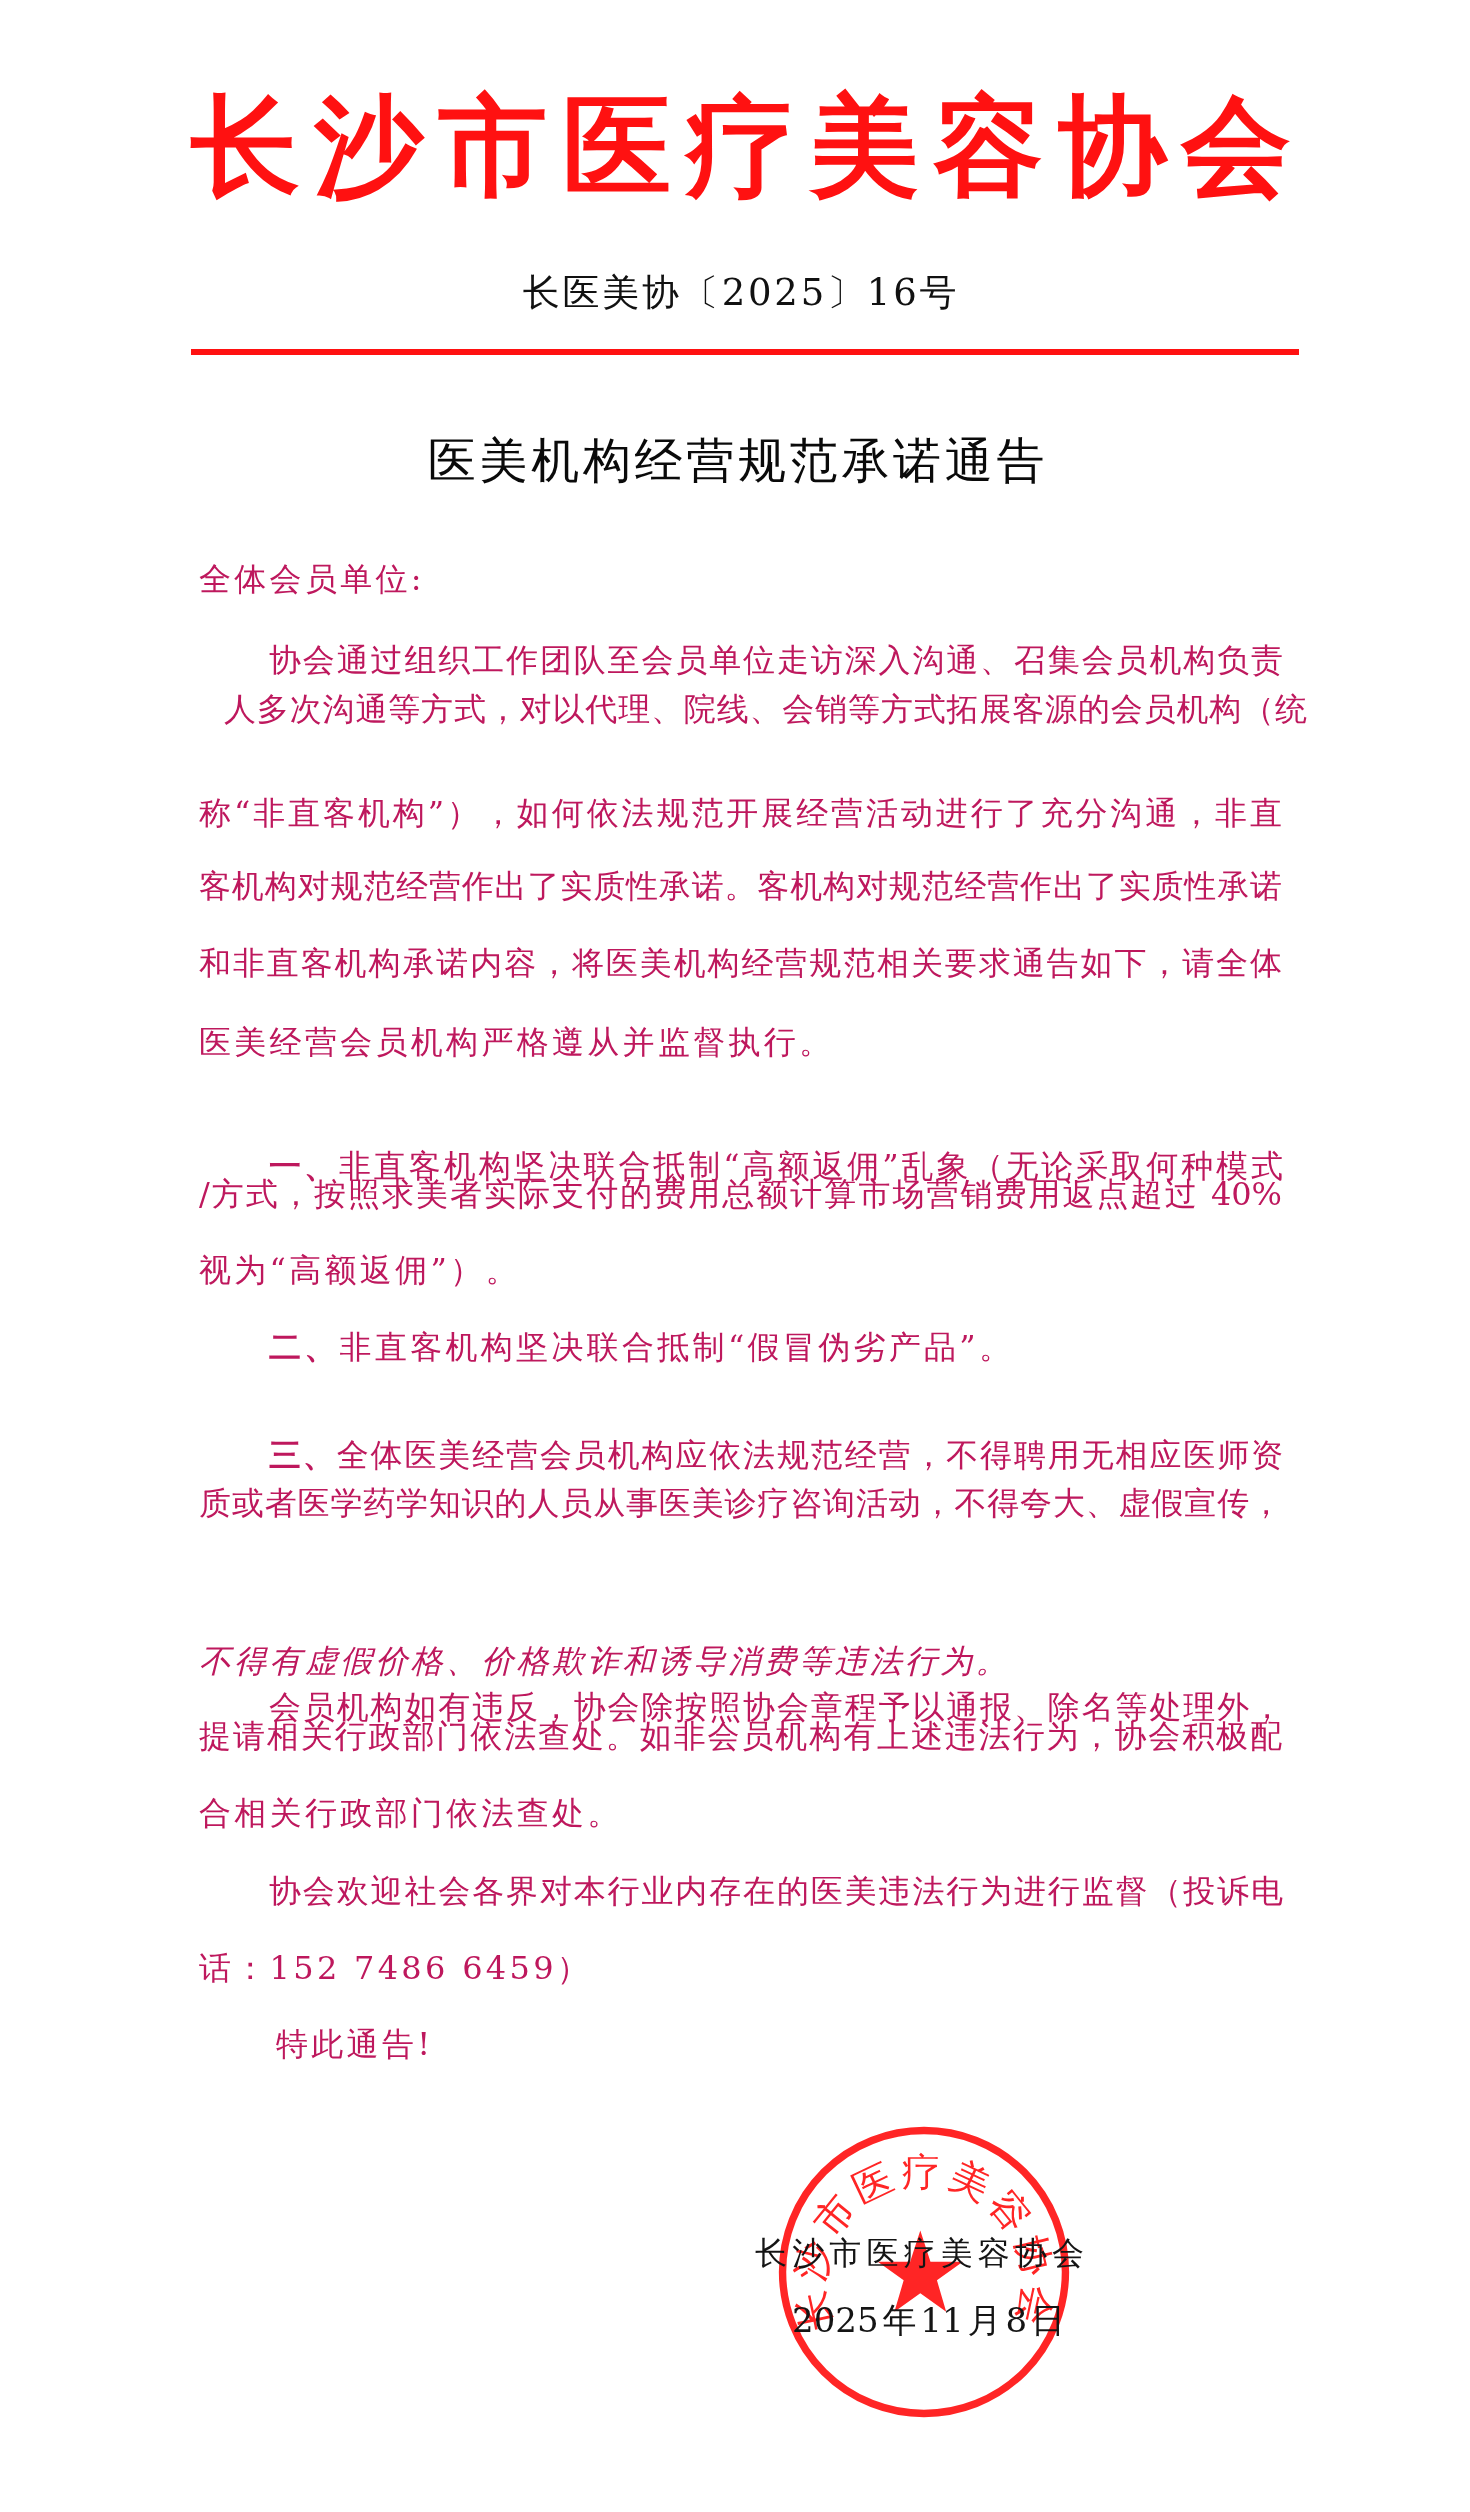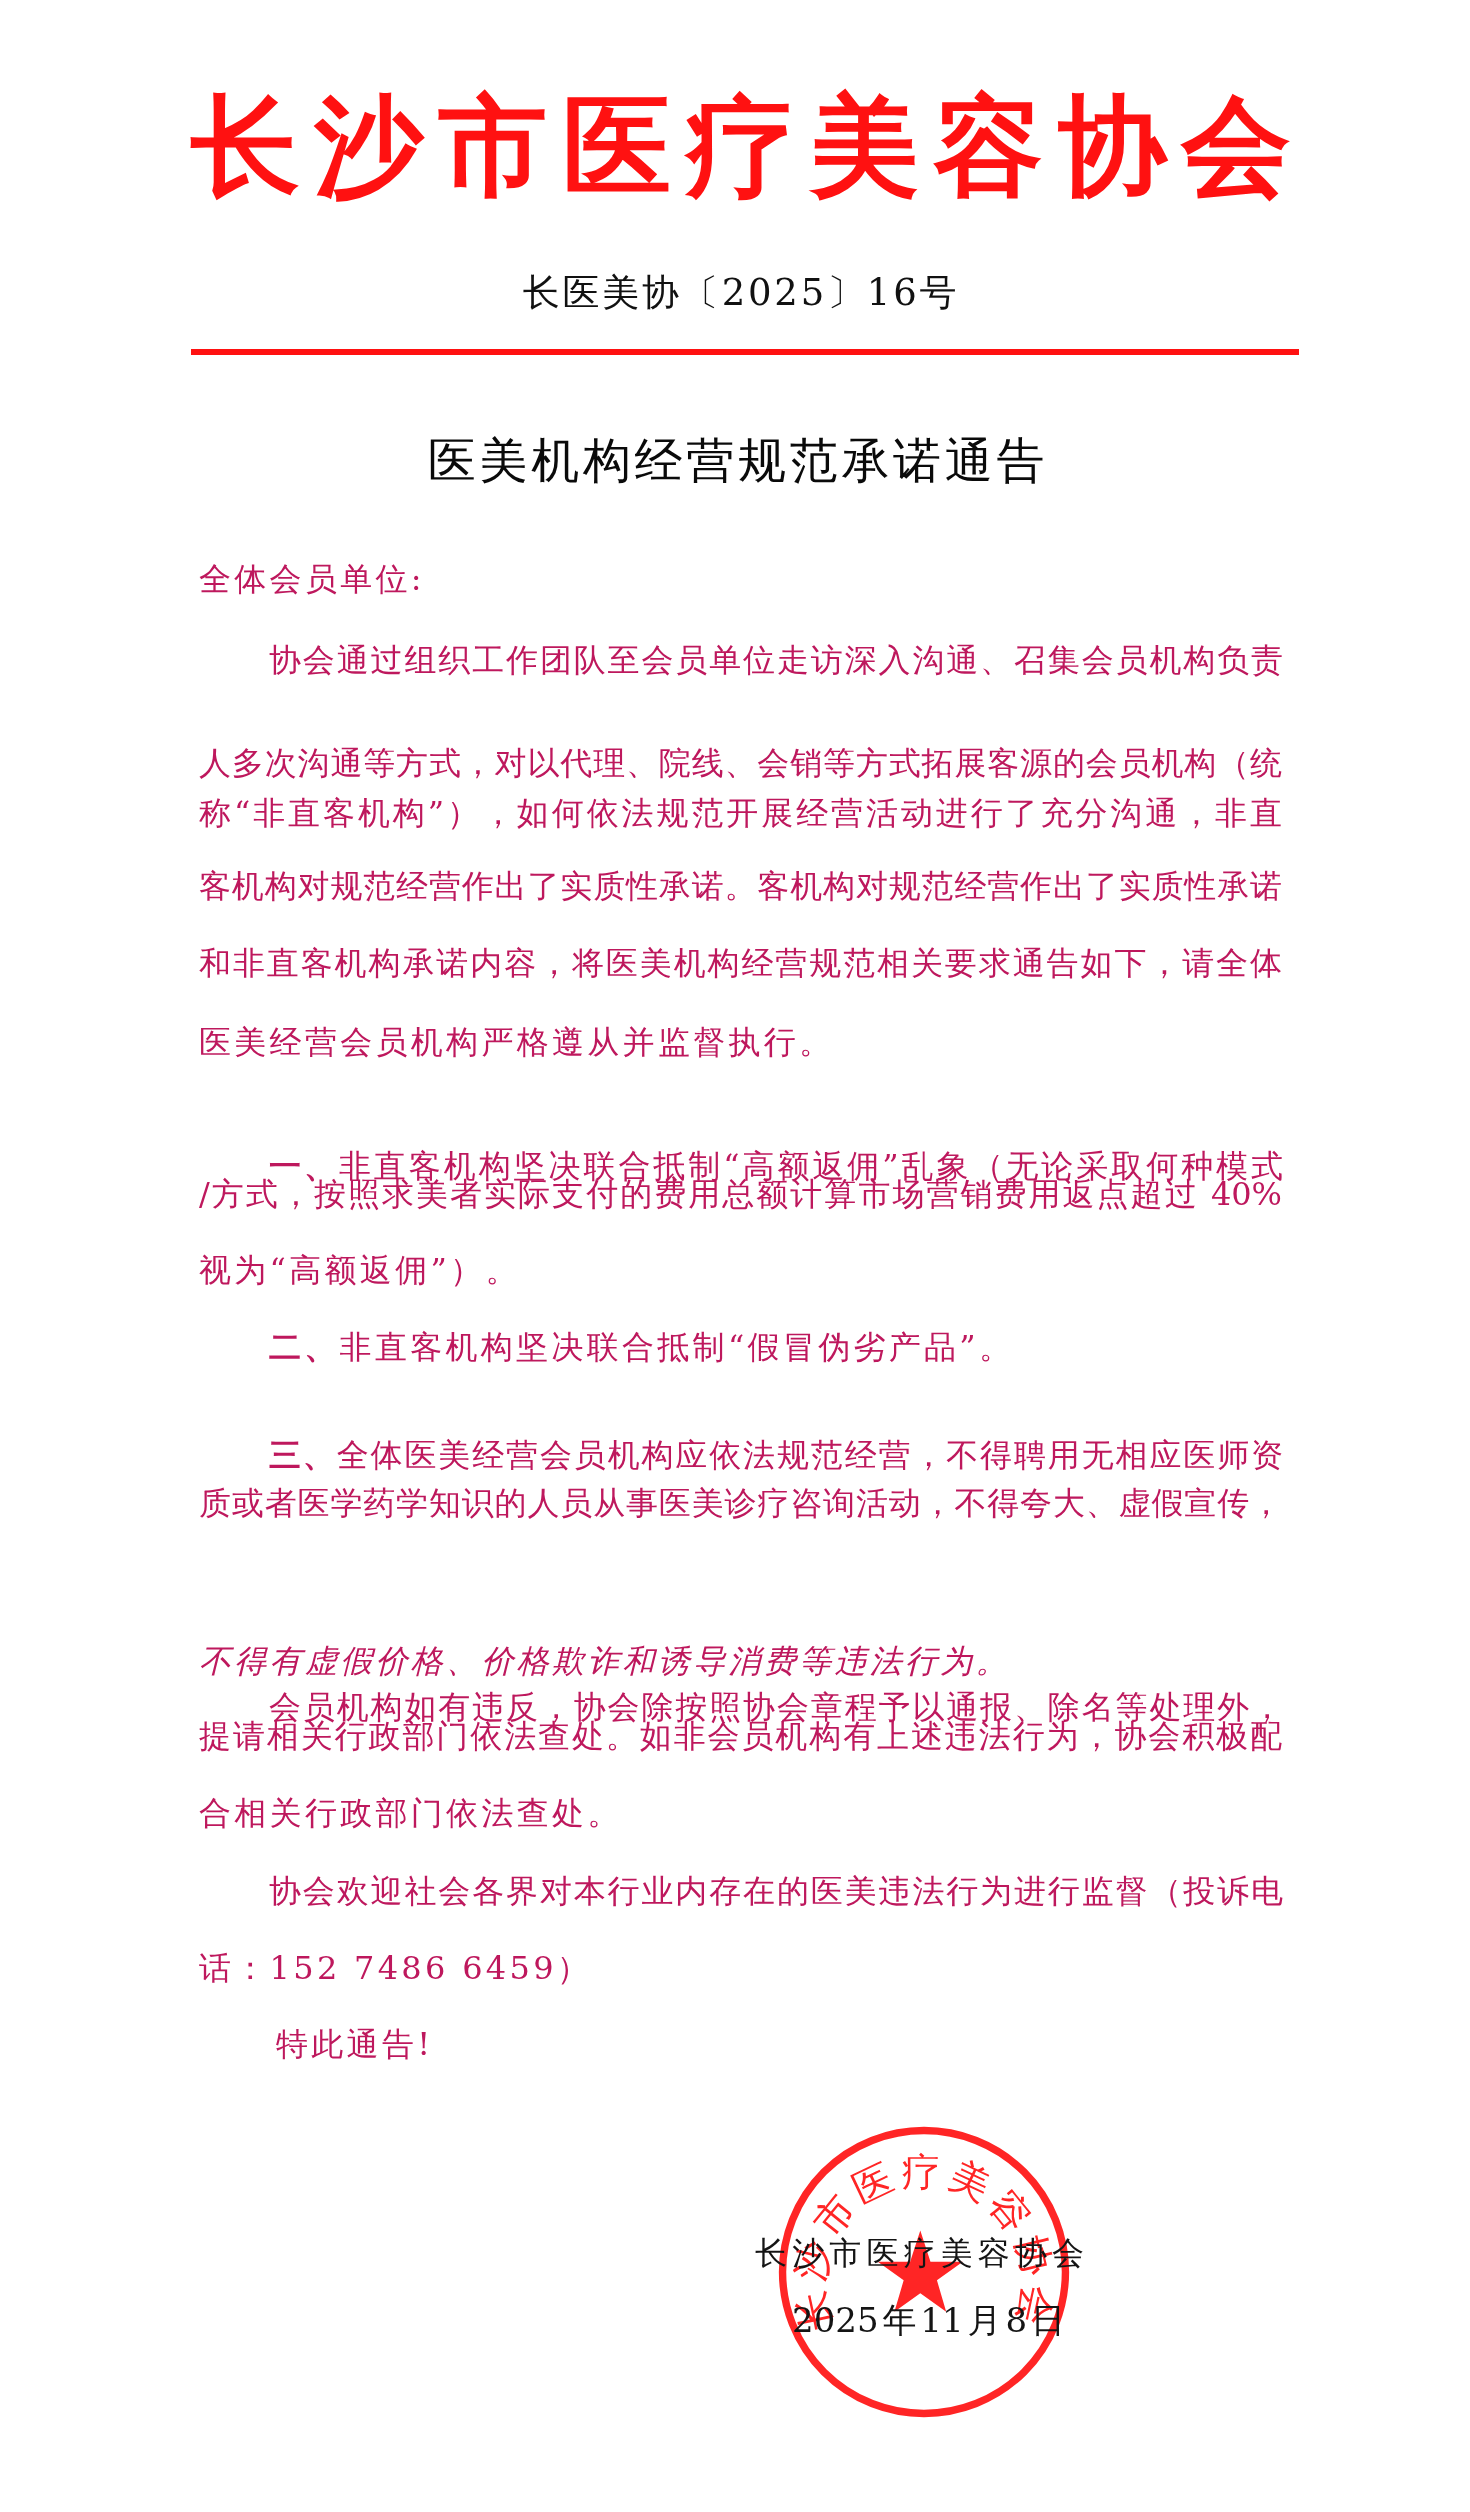--- a/index.html
+++ b/index.html
@@ -138,21 +138,21 @@
 
 <div class="abs doc-number">长医美协〔2025〕16号</div>
 
 <div class="abs red-rule"></div>
 
 <div class="abs doc-title">医美机构经营规范承诺通告</div>
 
 <div class="abs line short" style="top:556px;">全体会员单位:</div>
 
 <div class="abs line indent" style="top:637px;">协会通过组织工作团队至会员单位走访深入沟通、召集会员机构负责</div>
-<div class="abs line" style="top:740px;">人多次沟通等方式，对以代理、院线、会销等方式拓展客源的会员机构（统</div>
+<div class="abs line" style="top:686px;margin-left:25px;">人多次沟通等方式，对以代理、院线、会销等方式拓展客源的会员机构（统</div>
 <div class="abs line" style="top:790px;">称“非直客机构”），如何依法规范开展经营活动进行了充分沟通，非直</div>
 <div class="abs line" style="top:863px;">客机构对规范经营作出了实质性承诺。客机构对规范经营作出了实质性承诺</div>
 <div class="abs line" style="top:940px;">和非直客机构承诺内容，将医美机构经营规范相关要求通告如下，请全体</div>
 <div class="abs line last" style="top:1019px;">医美经营会员机构严格遵从并监督执行。</div>
 
 <div class="abs line indent" style="top:1095px;margin-top:48px;"><span class="bold">一、</span><span>非直客机构坚决联合抵制“高额返佣”乱象（无论采取何种模式</span></div>
 <div class="abs line" style="top:1171px;">/方式，按照求美者实际支付的费用总额计算市场营销费用返点超过 40%</div>
 <div class="abs line last" style="top:1247px;">视为“高额返佣”）。</div>
 
 <div class="abs line indent short" style="top:1324px;"><span class="bold">二、</span><span>非直客机构坚决联合抵制“假冒伪劣产品”。</span></div>

